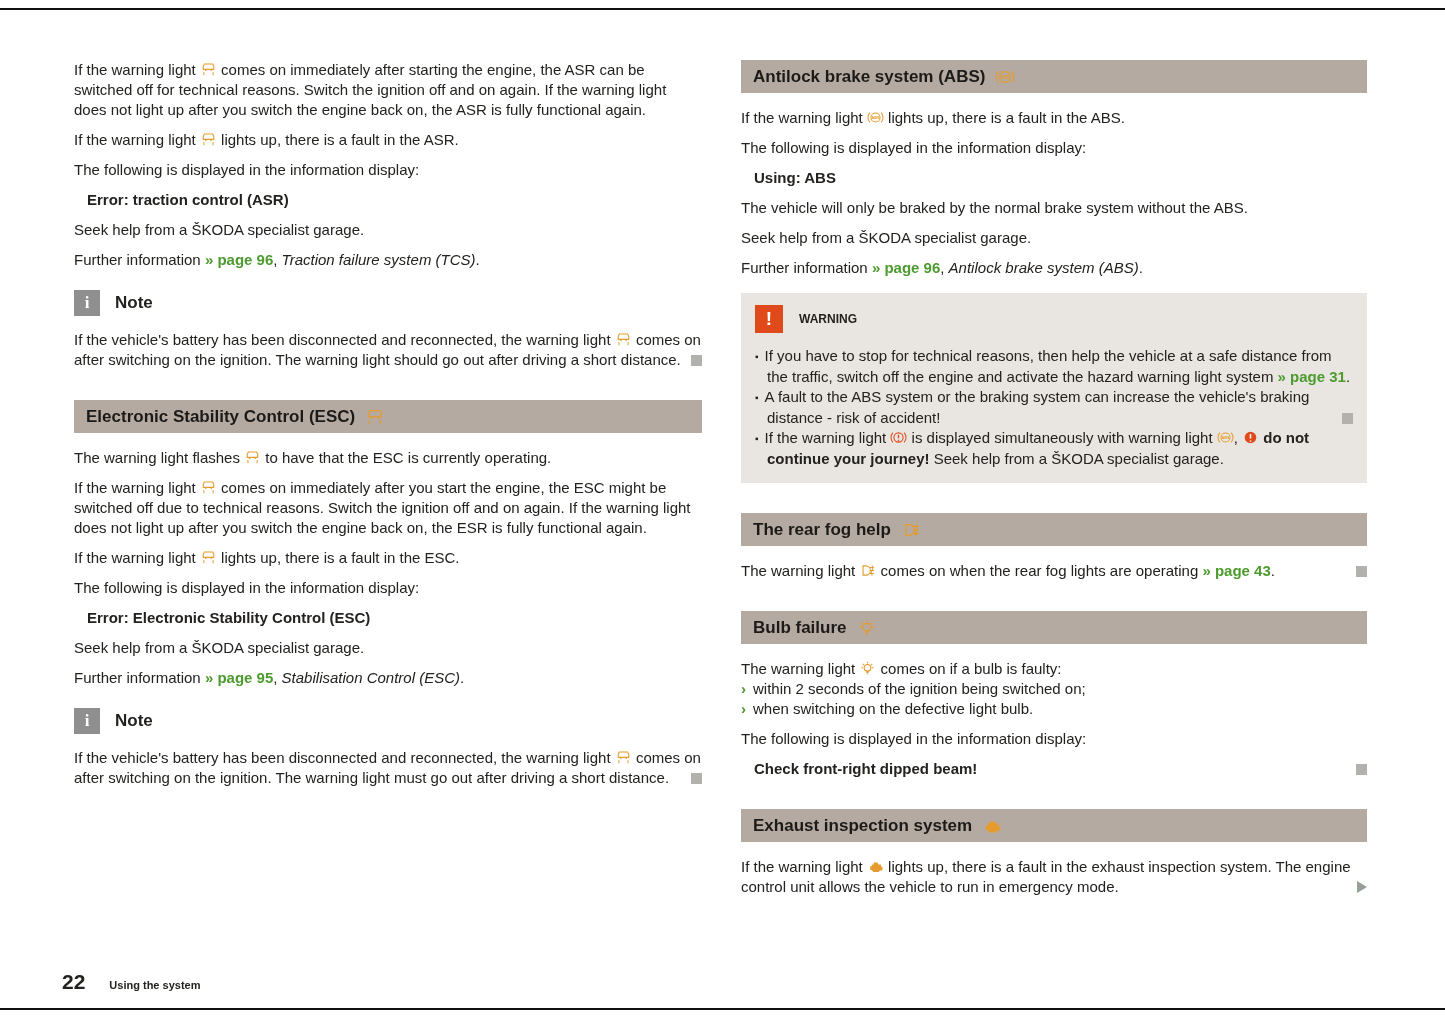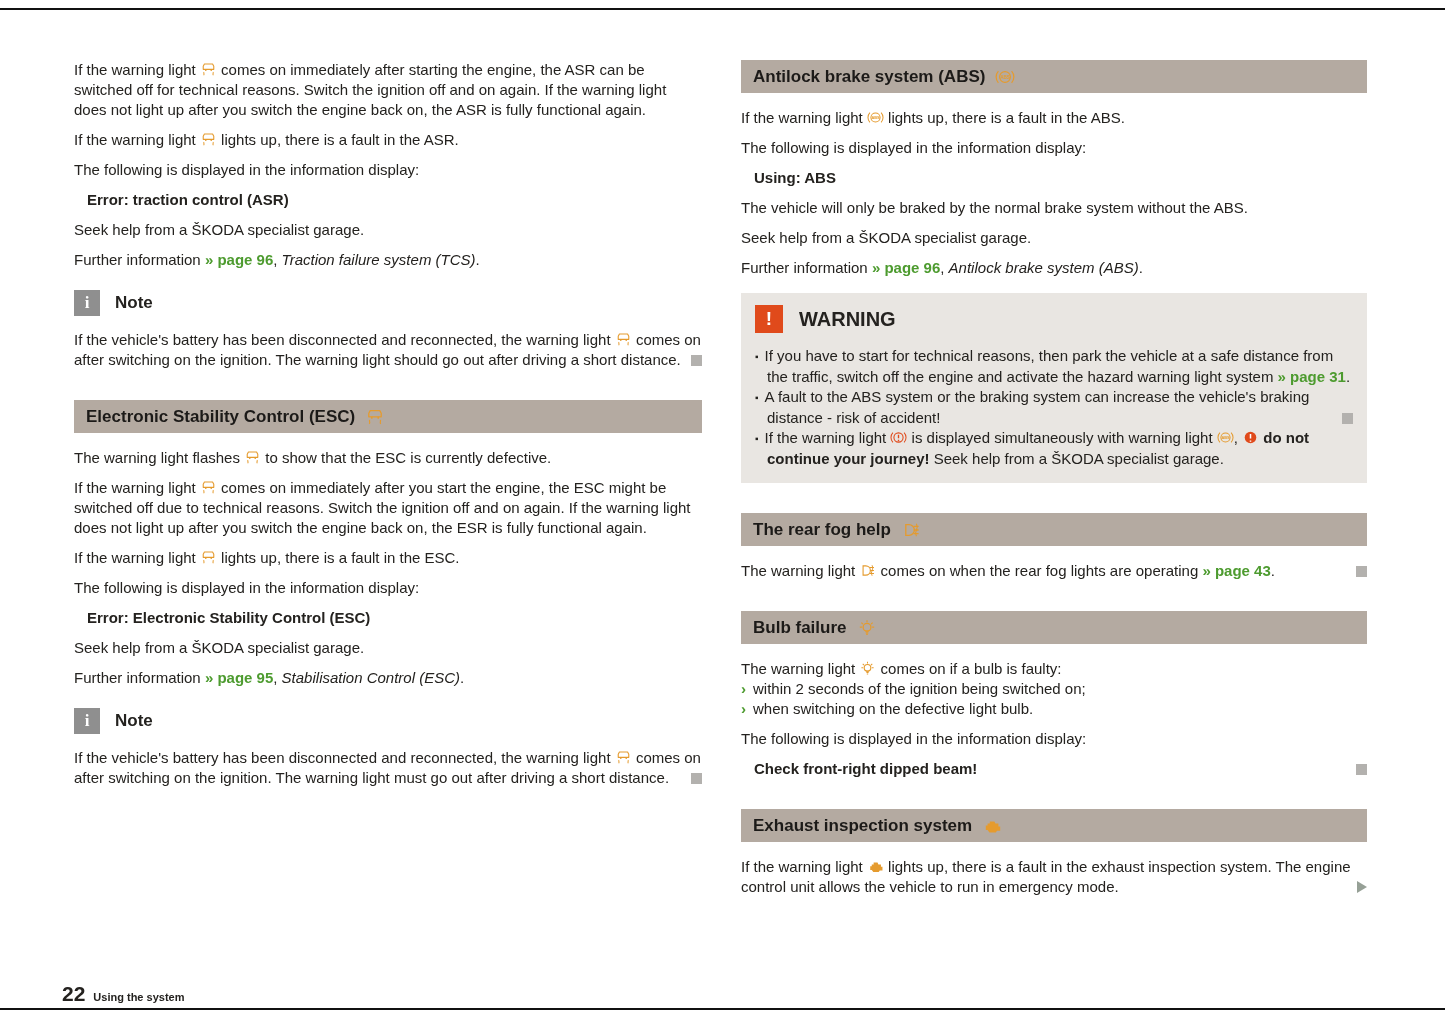--- a/index.html
+++ b/index.html
@@ -56,35 +56,35 @@
   }
   .note-title { font-weight:bold; font-size:17px; }
 
   .warning-box { background:var(--warning-bg, #e9e6e2); padding:12px 14px 14px; margin:15px 0 26px; }
   .warn-head { display:flex; align-items:center; gap:16px; margin-bottom:13px; }
   .warn-ico {
     width:28px; height:28px; background:var(--warning-red, #e04a1b); color:#fff;
     font-weight:bold; font-size:19px;
     display:flex; align-items:center; justify-content:center;
   }
-  .warn-title { font-weight:bold; font-size:20px; }
+  .warn-title { font-weight:bold; font-size:12px; }
   .warn-item { margin:0; padding-left:12px; text-indent:-12px; }
   .sq-bullet { font-size:10px; margin-right:6px; vertical-align:1px; color:#24221f; }
 
   .chevron-list { margin:0 0 10px; }
   .chev-item { margin:0; }
   .chev { color:var(--green-link, #4d9b2f); font-weight:bold; margin-right:7px; }
 
   .end-square { float:right; width:11px; height:11px; background:#b3b1ae; margin-top:5px; }
   .end-arrow {
     float:right; width:0; height:0; margin-top:4px;
     border-left:10px solid #96a096; border-top:6px solid transparent; border-bottom:6px solid transparent;
   }
 
-  .footer { position:absolute; left:62px; bottom:12px; display:flex; align-items:baseline; gap:8px; }
+  .footer { position:absolute; left:62px; bottom:24px; display:flex; align-items:baseline; gap:24px; }
   .footer .num { font-size:21px; font-weight:bold; }
   .footer .label { font-size:11px; font-weight:bold; }
 </style>
 </head>
 <body>
 
 <svg class="svg-defs" aria-hidden="true">
   <defs>
     <symbol id="sym-esc" viewBox="0 0 20 20">
       <path d="M5.2 3.6 h9.6 l1.4 2.6 v3.6 h-12.4 v-3.6 z" fill="none" stroke="currentColor" stroke-width="1.3" stroke-linejoin="round"></path>
@@ -148,21 +148,21 @@
         <div class="section-header">
           <span class="sh-text">Electronic Stability Control (ESC)</span>
           <span class="ico esc-icon">
             <svg viewBox="0 0 20 20">
               <use href="#sym-esc"></use>
             </svg>
           </span>
         </div>
         <p class="para"><span class="t">The warning light flashes </span><span class="ico esc-icon"><svg viewBox="0 0 20 20">
               <use href="#sym-esc"></use>
-            </svg></span><span class="t"> to show that the ESC is currently defective.</span></p>
+            </svg></span><span class="t"> to have that the ESC is currently operating.</span></p>
         <p class="para"><span class="t">If the warning light </span><span class="ico esc-icon"><svg viewBox="0 0 20 20">
               <use href="#sym-esc"></use>
             </svg></span><span class="t"> comes on immediately after you start the engine, the ESC might be switched off due to technical reasons. Switch the ignition off and on again. If the warning light does not light up after you switch the engine back on, the ESR is fully functional again.</span></p>
         <p class="para"><span class="t">If the warning light </span><span class="ico esc-icon"><svg viewBox="0 0 20 20">
               <use href="#sym-esc"></use>
             </svg></span><span class="t"> lights up, there is a fault in the ESC.</span></p>
         <p class="para"><span class="t">The following is displayed in the information display:</span></p>
         <p class="error-line"><span class="t">Error: Electronic Stability Control (ESC)</span></p>
         <p class="para"><span class="t">Seek help from a ŠKODA specialist garage.</span></p>
         <p class="para"><span class="t">Further information </span><span class="t-g">» page 95</span><span class="t">, </span><span class="t-i">Stabilisation Control (ESC)</span><span class="t">.</span></p>
@@ -191,21 +191,21 @@
         <p class="para"><span class="t">The following is displayed in the information display:</span></p>
         <p class="error-line"><span class="t">Using: ABS</span></p>
         <p class="para"><span class="t">The vehicle will only be braked by the normal brake system without the ABS.</span></p>
         <p class="para"><span class="t">Seek help from a ŠKODA specialist garage.</span></p>
         <p class="para"><span class="t">Further information </span><span class="t-g">» page 96</span><span class="t">, </span><span class="t-i">Antilock brake system (ABS)</span><span class="t">.</span></p>
         <div class="warning-box">
           <div class="warn-head">
             <span class="warn-ico">!</span>
             <span class="warn-title">WARNING</span>
           </div>
-          <p class="warn-item"><span class="sq-bullet">▪</span><span class="t">If you have to start for technical reasons, then park the vehicle at a safe distance from the traffic, switch off the engine and activate the hazard warning light system </span><span class="t-g">» page 31</span><span class="t">.</span></p>
+          <p class="warn-item"><span class="sq-bullet">▪</span><span class="t">If you have to stop for technical reasons, then help the vehicle at a safe distance from the traffic, switch off the engine and activate the hazard warning light system </span><span class="t-g">» page 31</span><span class="t">.</span></p>
           <p class="warn-item"><span class="sq-bullet">▪</span><span class="t">A fault to the ABS system or the braking system can increase the vehicle's braking distance - risk of accident!</span><span class="end-square"></span></p>
           <p class="warn-item"><span class="sq-bullet">▪</span><span class="t">If the warning light </span><span class="ico brake-warning-icon"><svg viewBox="0 0 20 20">
                 <use href="#sym-brake"></use>
               </svg></span><span class="t"> is displayed simultaneously with warning light </span><span class="ico abs-icon"><svg viewBox="0 0 20 20">
                 <use href="#sym-abs"></use>
               </svg></span><span class="t">, </span><span class="ico brake-system-icon"><svg viewBox="0 0 20 20">
                 <use href="#sym-stop"></use>
               </svg></span><span class="t"> </span><span class="t-b">do not continue your journey!</span><span class="t"> Seek help from a ŠKODA specialist garage.</span></p>
         </div>
         <div class="section-header">

